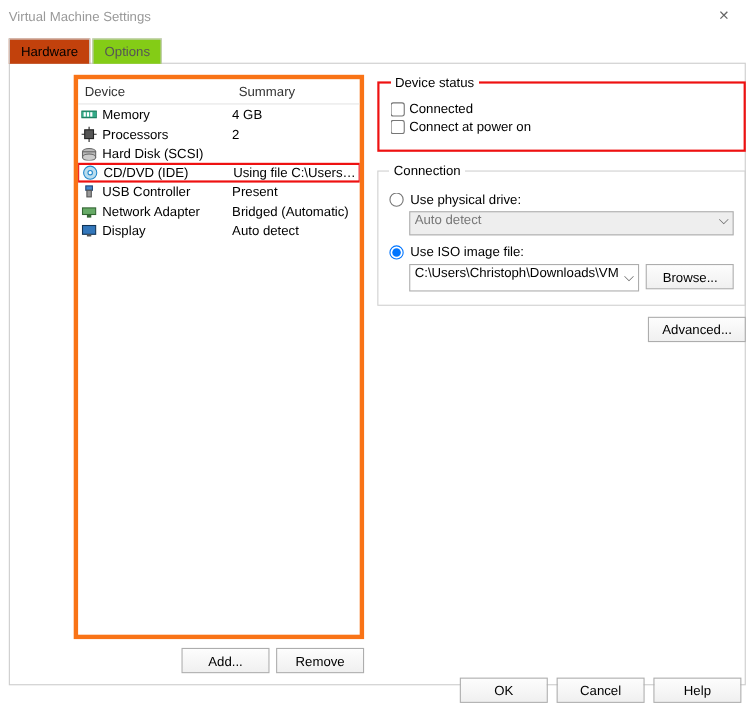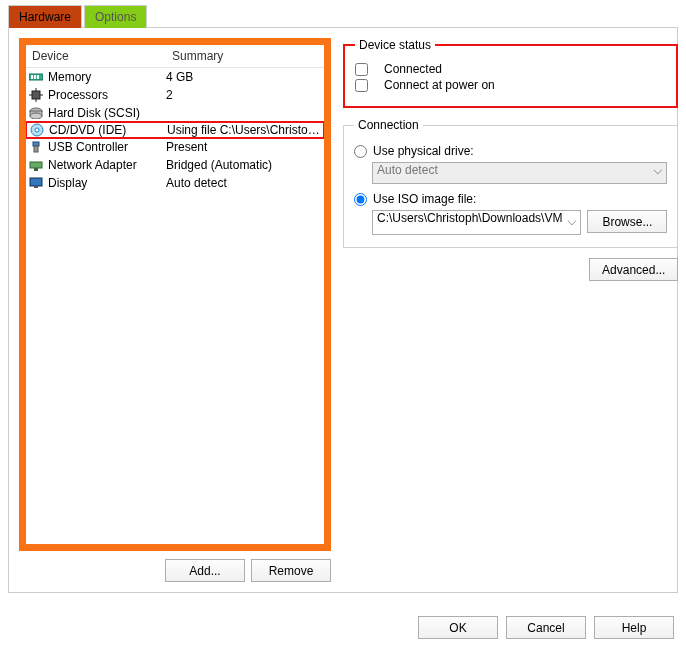--- a/index.html
+++ b/index.html
@@ -8,56 +8,60 @@
   .titlebar { height: 30px; display: flex; align-items: center; padding: 0 8px; color: #999; }
   .titlebar-title { flex: 1; }
   .close-x { width: 40px; text-align: center; color: #666; font-size: 16px; cursor: default; }
   .client { padding: 4px 8px 0 8px; }
   .tabs { display: flex; position: relative; }
   .tab { padding: 4px 10px; border: 1px solid #ccc; border-bottom: none; background: #fff; margin-right: 2px; position: relative; top: 1px; cursor: pointer; }
   .tab.active { background: #c2410c; z-index: 2; }
   .tab.inactive { background: #84cc16; color: #555; }
   .tabbody { border: 1px solid #ccc; padding: 10px; height: 566px; display: flex; gap: 12px; }
   .leftpane { width: 312px; display: flex; flex-direction: column; }
-  .devlist { border: 7px solid #f97316; flex: 1; overflow: hidden; }
+  .devlist { border: 4px solid #f97316; flex: 1; overflow: hidden; margin-left: 48px; }
   .devlist-head { display: flex; border-bottom: 1px solid #e5e5e5; }
   .devlist-head div { padding: 4px 6px; color: #333; }
   .col-dev { width: 140px; }
   .col-sum { flex: 1; }
   .devlist-rows { }
   .devrow { display: flex; align-items: center; height: 18px; padding: 0 2px; }
   .devrow.sel { border: 2px solid #e11; margin: -1px; position: relative; z-index: 1; background: #fff; }
   .devicon { width: 16px; height: 14px; margin-right: 4px; display: inline-flex; align-items: center; justify-content: center; }
   .devname { width: 118px; white-space: nowrap; overflow: hidden; }
   .devsum { flex: 1; white-space: nowrap; overflow: hidden; text-overflow: ellipsis; }
   .leftbtns { display: flex; justify-content: flex-end; padding: 8px 0 0 0; gap: 6px; }
   button.win { min-width: 80px; height: 23px; background: linear-gradient(#fdfdfd,#f0f0f0); border: 1px solid #adadad; cursor: pointer; padding: 0 12px; }
   .rightpane { flex: 1; display: flex; flex-direction: column; gap: 10px; }
   fieldset { border: 1px solid #d0d0d0; padding: 8px 10px 12px 10px; margin: 0; }
   fieldset.hl { border: 2px solid #e11; }
   legend { padding: 0 4px; }
-  .chkrow { display: flex; align-items: center; gap: 16px; margin: 2px 0; }
+  .chkrow { display: flex; align-items: center; gap: 4px; margin: 2px 0; }
   input[type=checkbox] { width: 13px; height: 13px; margin: 0; }
   input[type=radio] { width: 13px; height: 13px; margin: 0; }
   .radiorow { display: flex; align-items: center; gap: 6px; margin: 4px 0; }
   .combo { width: 100%; height: 22px; border: 1px solid #adadad; background: #fff; padding: 0 4px; }
   .combo.disabled { background: #eee; color: #777; }
   .arrow { float: right; color: #666; }
   .isorow { display: flex; gap: 6px; margin-top: 4px; padding-left: 18px; }
   .isopath { flex: 1; height: 25px; border: 1px solid #adadad; padding: 0 18px 0 4px; position: relative; overflow: hidden; white-space: nowrap; }
   .isopath .dd { position: absolute; right: 4px; top: 3px; color: #666; }
   .advrow { display: flex; justify-content: flex-end; }
   .dlg-buttons { position: absolute; bottom: 8px; right: 12px; display: flex; gap: 8px; }
   .autorow { padding-left: 18px; margin-top: 2px; }
   svg { display: block; }
 </style>
 </head>
 <body>
 
 <div class="window">
+  <div class="titlebar">
+    <div class="titlebar-title">Virtual Machine Settings</div>
+    <div class="close-x">×</div>
+  </div>
 
   <div class="client">
     <div class="tabs">
       <div class="tab active"><span>Hardware</span></div>
       <div class="tab inactive"><span>Options</span></div>
     </div>
 
     <div class="tabbody">
 
       <div class="leftpane">

